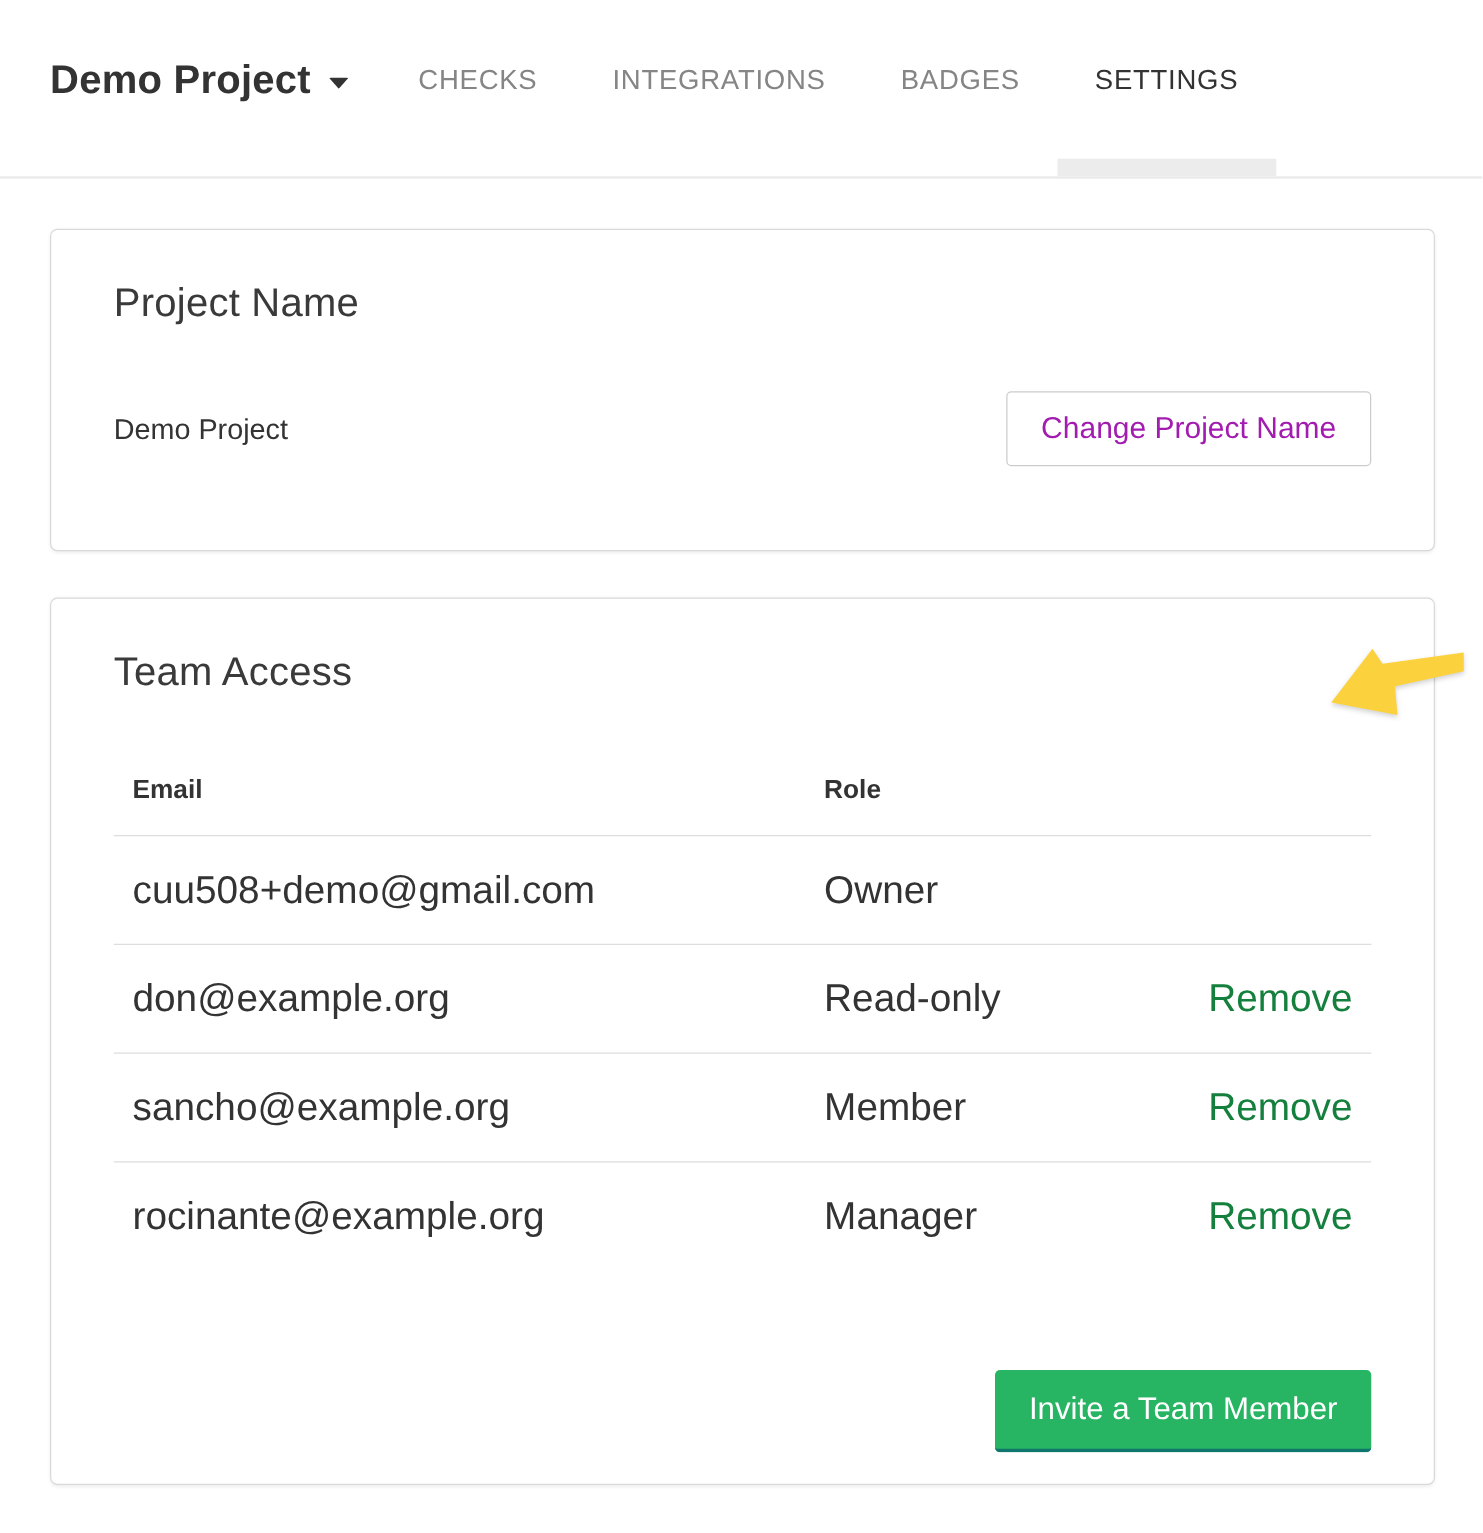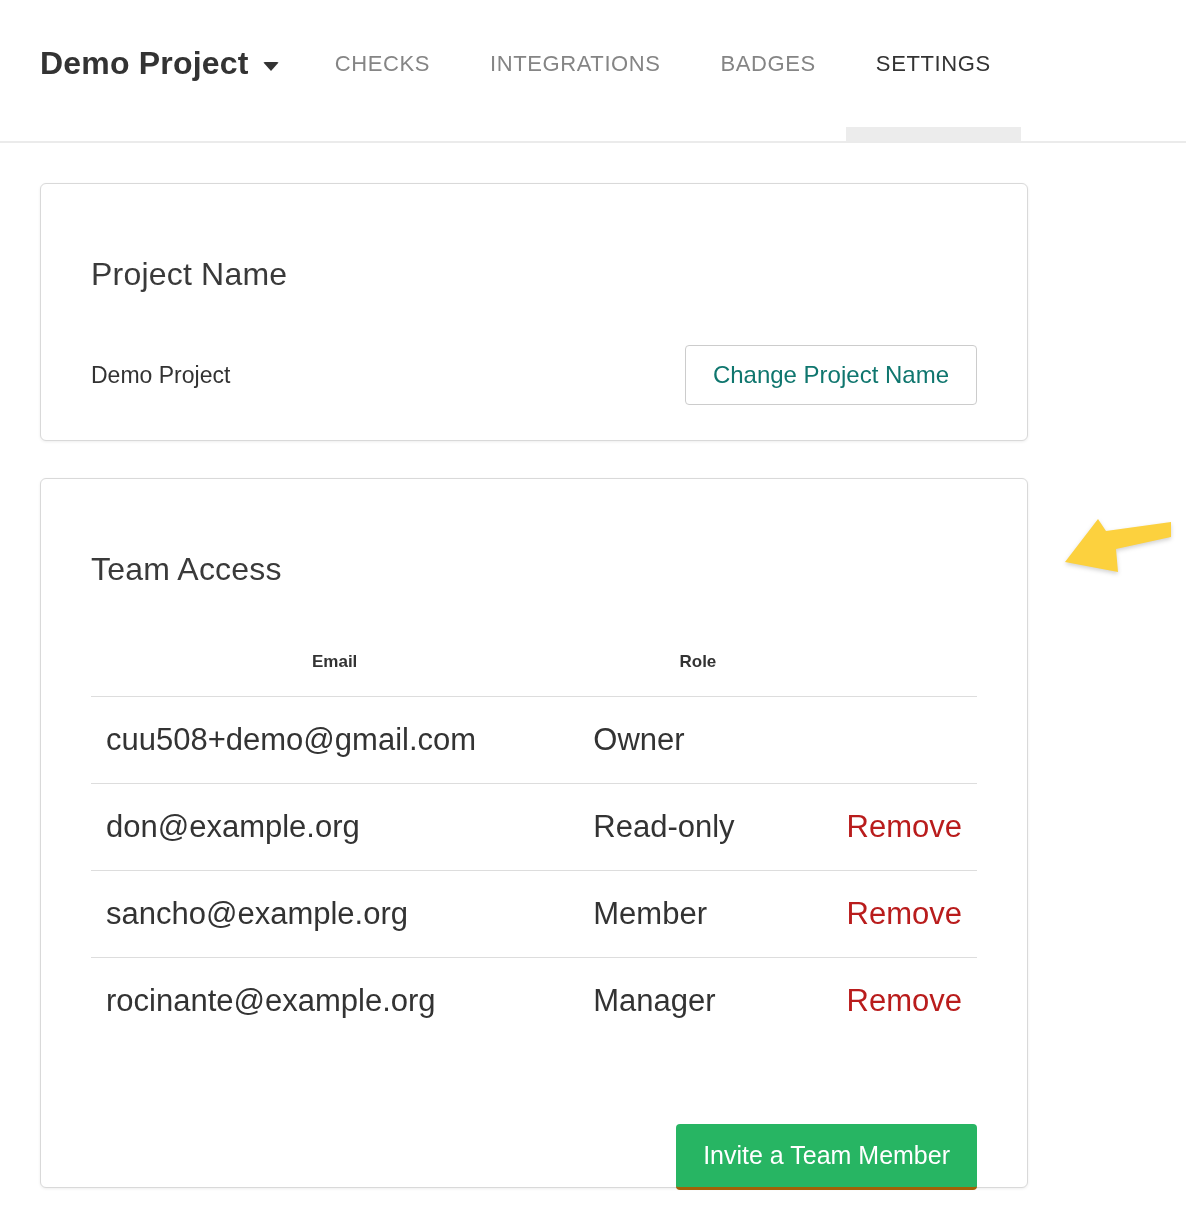--- a/index.html
+++ b/index.html
@@ -64,27 +64,27 @@
   .tab.active::after {
     content: "";
     position: absolute;
     left: 0; right: 0; bottom: 0;
     height: 14px;
     background: #ececec;
   }
 
   
   .card {
-    width: 988px;
+    width: 1108px;
     margin-left: 40px;
     background: #ffffff;
     border: 1px solid #d9d9d9;
     border-radius: 6px;
     box-shadow: 0 1px 3px rgba(0,0,0,0.07);
-    padding: 72px 50px 48px 50px;
+    padding: 40px 50px 48px 50px;
   }
   .card h1 {
     font-size: 32px;
     font-weight: 400;
     color: #3a3a3a;
     letter-spacing: 0.2px;
   }
   .card-project { margin-top: 40px; height: 258px; }
   .card-team { margin-top: 37px; height: 710px; padding-bottom: 52px; }
 
@@ -94,69 +94,69 @@
     align-items: center;
     justify-content: space-between;
   }
   .project-current {
     font-size: 23px;
     color: #333333;
   }
   .btn-outline {
     font-family: "Liberation Sans", sans-serif;
     font-size: 24px;
-    color: #0f766e;
+    color: #a21caf;
     background: #ffffff;
     border: 1px solid #cccccc;
     border-radius: 4px;
     padding: 15px 27px;
     cursor: pointer;
   }
 
   
   table.team-table {
     width: 100%;
     margin-top: 58px;
     border-collapse: collapse;
   }
   .team-table th {
-    font-size: 17px;
+    font-size: 21px;
     font-weight: 700;
     color: #333333;
-    text-align: center;
+    text-align: left;
     padding: 6px 15px 24px 15px;
   }
   .team-table th:nth-child(1) { width: 55%; }
   .team-table th:nth-child(2) { width: 27%; }
   .team-table th:nth-child(3) { width: 18%; }
   .team-table td {
     font-size: 31px;
     color: #333333;
     padding: 25px 15px;
     border-top: 1px solid #dddddd;
   }
   .team-table td.action-cell { text-align: right; }
   .remove-link {
-    color: #b91c1c;
+    color: #15803d;
     text-decoration: none;
     cursor: pointer;
   }
 
   .invite-row {
     margin-top: 80px;
     display: flex;
     justify-content: flex-end;
   }
   .btn-green {
     font-family: "Liberation Sans", sans-serif;
     font-size: 25px;
     color: #ffffff;
     background: #27b563;
     border: none;
-    border-bottom: 3px solid #a16207;
+    border-bottom: 3px solid #0f766e;
     border-radius: 4px;
     padding: 17px 27px;
     cursor: pointer;
   }
 
   
   .annotation-arrow {
     position: absolute;
     left: 1055px;
     top: 510px;

